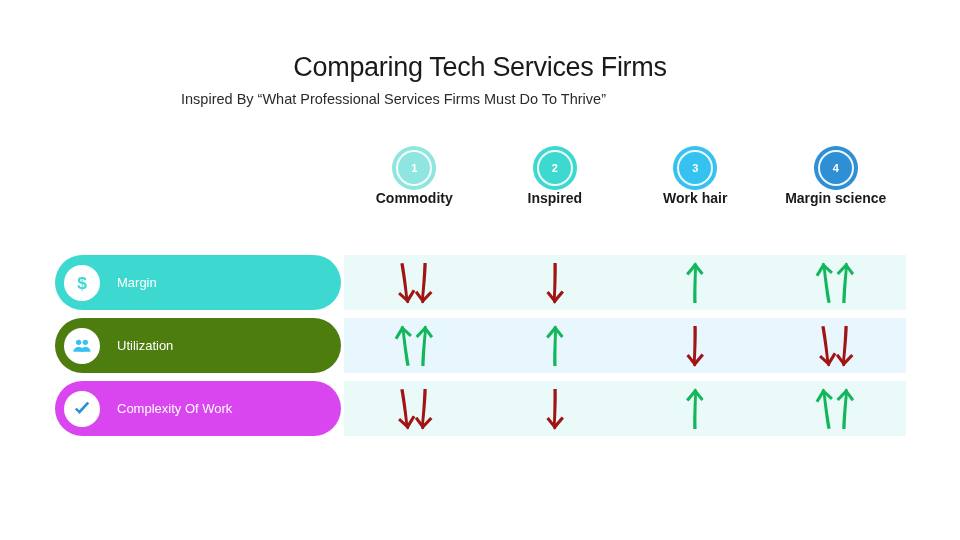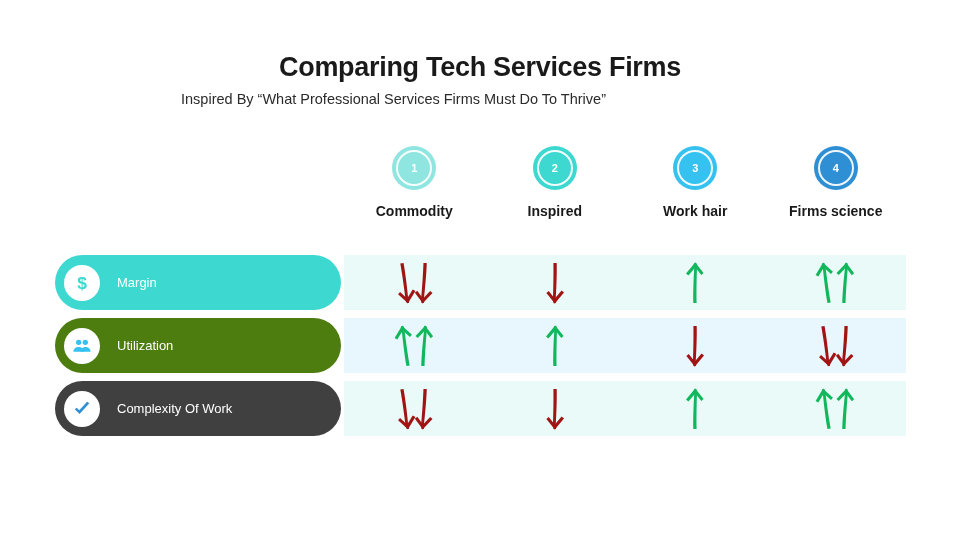--- a/index.html
+++ b/index.html
@@ -20,21 +20,21 @@
   }
 
   
   .title {
     position: absolute;
     top: 52px;
     left: 0;
     width: 960px;
     text-align: center;
     font-size: 27px;
-    font-weight: bold;
+    font-weight: normal;
     color: #1a1a1a;
     letter-spacing: -0.3px;
   }
   .subtitle {
     position: absolute;
     top: 91px;
     left: 0;
     width: 787px;
     text-align: center;
     font-size: 14.5px;
@@ -78,21 +78,20 @@
     box-sizing: border-box;
   }
   .badge-num {
     position: relative;
     z-index: 2;
     font-size: 11px;
     font-weight: bold;
     color: #ffffff;
   }
   .col-label {
-    margin-top: 13px;
     font-size: 14px;
     font-weight: bold;
     color: #1a1a1a;
     white-space: nowrap;
   }
 
   
   .rows {
     position: absolute;
     left: 0;
@@ -193,21 +192,21 @@
       <div class="col-head">
         <div class="badge" style="background: rgb(53, 194, 240);">
           <span class="badge-num">3</span>
         </div>
         <div class="col-label">Work hair</div>
       </div>
       <div class="col-head">
         <div class="badge" style="background: rgb(46, 143, 212);">
           <span class="badge-num">4</span>
         </div>
-        <div class="col-label">Firms science</div>
+        <div class="col-label">Margin science</div>
       </div>
     </div>
 
   <div class="rows">
       <div class="row">
         <div class="row-band" style="background: rgb(233, 250, 248);"></div>
         <div class="pill" style="background: rgb(61, 217, 208);">
           <div class="pill-icon">
             <svg width="22" height="22" viewBox="0 0 24 24">
               <text x="12" y="18.5" text-anchor="middle" font-size="19" font-weight="bold" font-family="&quot;Liberation Sans&quot;, sans-serif" fill="#3DD9D0">$</text>
@@ -359,21 +358,21 @@
                   <path d="M13.2 2.6 L21.6 12.9 L19.3 14.9 L12.3 6.2 Z" fill="#A11414"></path>
                   <circle cx="13.3" cy="4.2" r="1.5" fill="#A11414"></circle>
                 </g>
               </svg>
             </div>
           </div>
         </div>
       </div>
       <div class="row">
         <div class="row-band" style="background: rgb(233, 250, 248);"></div>
-        <div class="pill" style="background: #404040;">
+        <div class="pill" style="background: #d946ef;">
           <div class="pill-icon">
             <svg width="22" height="22" viewBox="0 0 24 24">
               <path d="M4.2 12.4 L9.3 17.4 L20.0 5.6 L17.6 4.2 L9.0 13.4 L6.2 10.6 Z" fill="#2E8FD4"></path>
             </svg>
           </div>
           <div class="pill-label">Complexity Of Work</div>
         </div>
         <div class="cells">
           <div class="cell">
             <div class="arrow-group">

